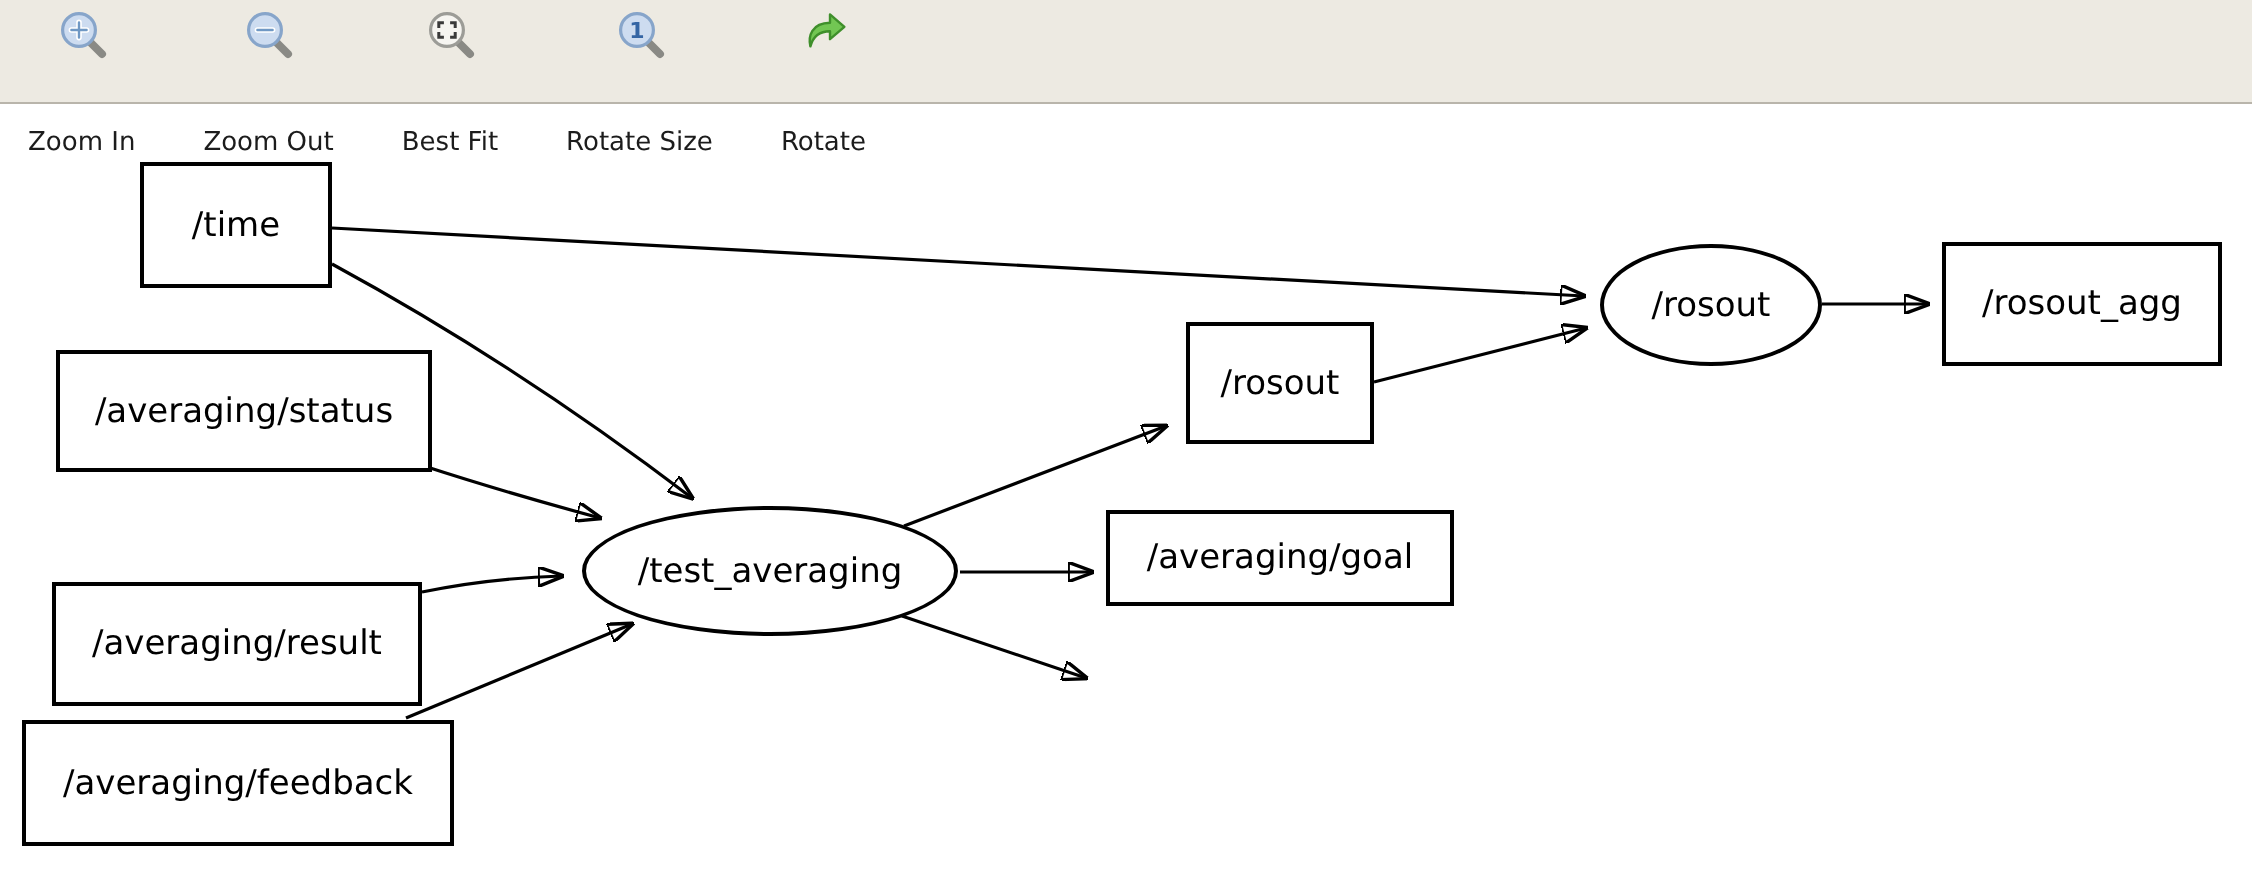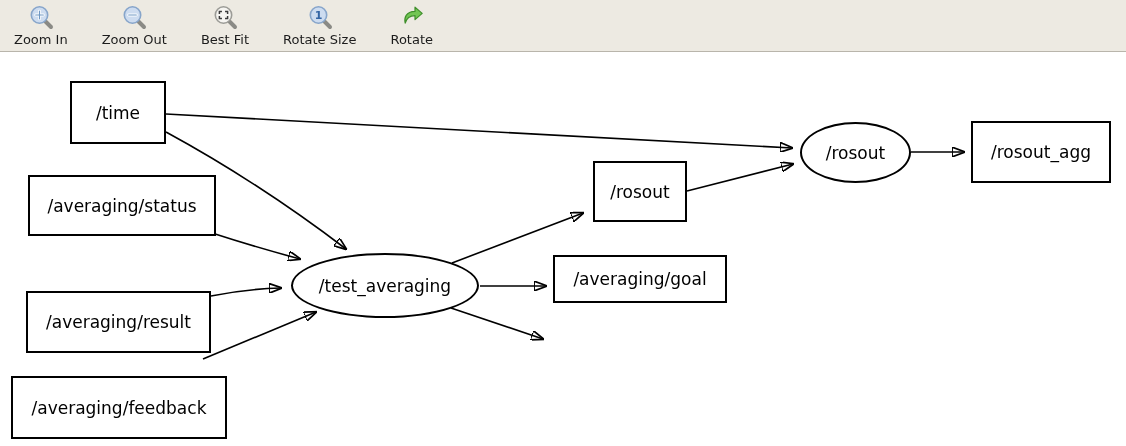--- a/index.html
+++ b/index.html
@@ -34,21 +34,21 @@
     background: transparent;
     border: none;
     padding: 3px 10px 2px 10px;
     margin-right: 14px;
     font-family: "DejaVu Sans", sans-serif;
     font-size: 13px;
     color: #1c1c1c;
     cursor: pointer;
   }
   .tb-btn .ticon { height: 28px; display: flex; align-items: center; }
-  .tb-btn .tlabel { line-height: 15px; white-space: nowrap; }
+  .tb-btn .tlabel { line-height: 15px; white-space: nowrap; margin-top: 32px; }
   
   .canvas {
     position: absolute;
     top: 0; left: 0;
     width: 1126px;
     height: 446px;
   }
   .edges { position: absolute; top: 0; left: 0; }
   .edges path { stroke: #000000; stroke-width: 1.6; fill: none; }
   .gnode {
@@ -93,21 +93,21 @@
 
     <div class="gnode" style="left:70px; top:81px; width:96px; height:63px;">
       <span>/time</span>
     </div>
     <div class="gnode" style="left:28px; top:175px; width:188px; height:61px;">
       <span>/averaging/status</span>
     </div>
     <div class="gnode" style="left:26px; top:268px; width:185px; height:62px;margin-top:23px;">
       <span>/averaging/result</span>
     </div>
-    <div class="gnode" style="left:11px; top:376px; width:216px; height:63px;">
+    <div class="gnode" style="left:11px; top:360px; width:216px; height:63px;">
       <span>/averaging/feedback</span>
     </div>
     <div class="gnode ellipse" style="left:291px; top:253px; width:188px; height:65px;">
       <span>/test_averaging</span>
     </div>
     <div class="gnode" style="left:593px; top:161px; width:94px; height:61px;">
       <span>/rosout</span>
     </div>
     <div class="gnode" style="left:553px; top:255px; width:174px; height:48px;">
       <span>/averaging/goal</span>

